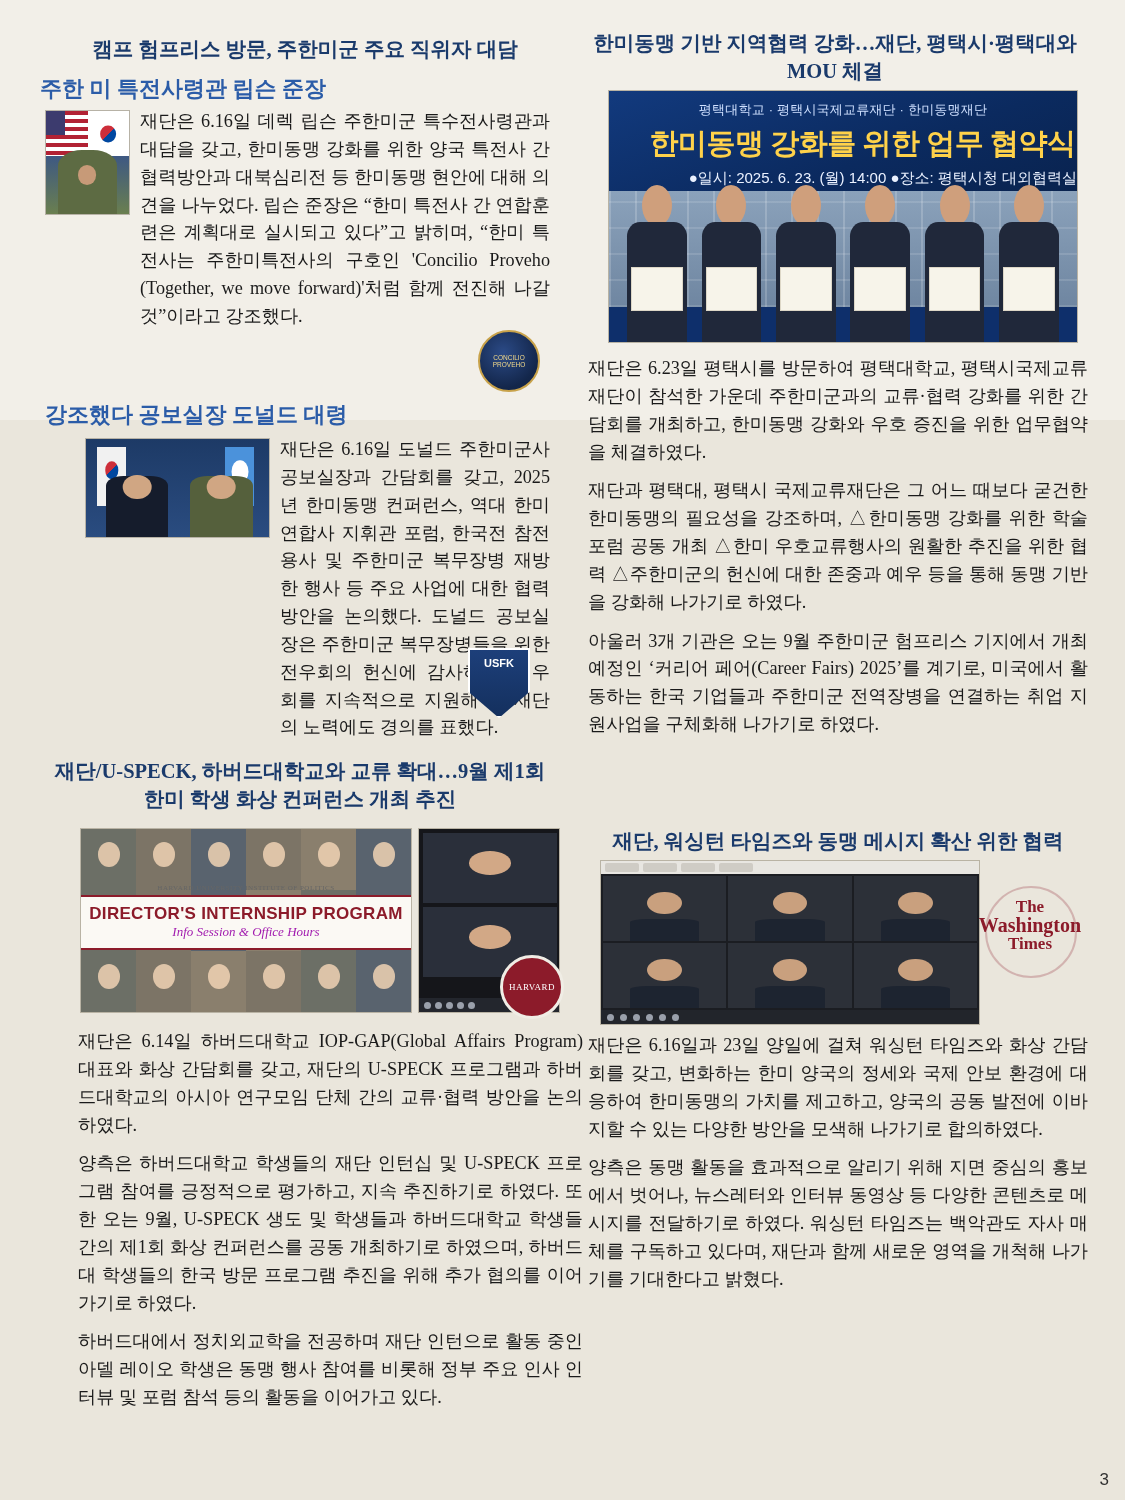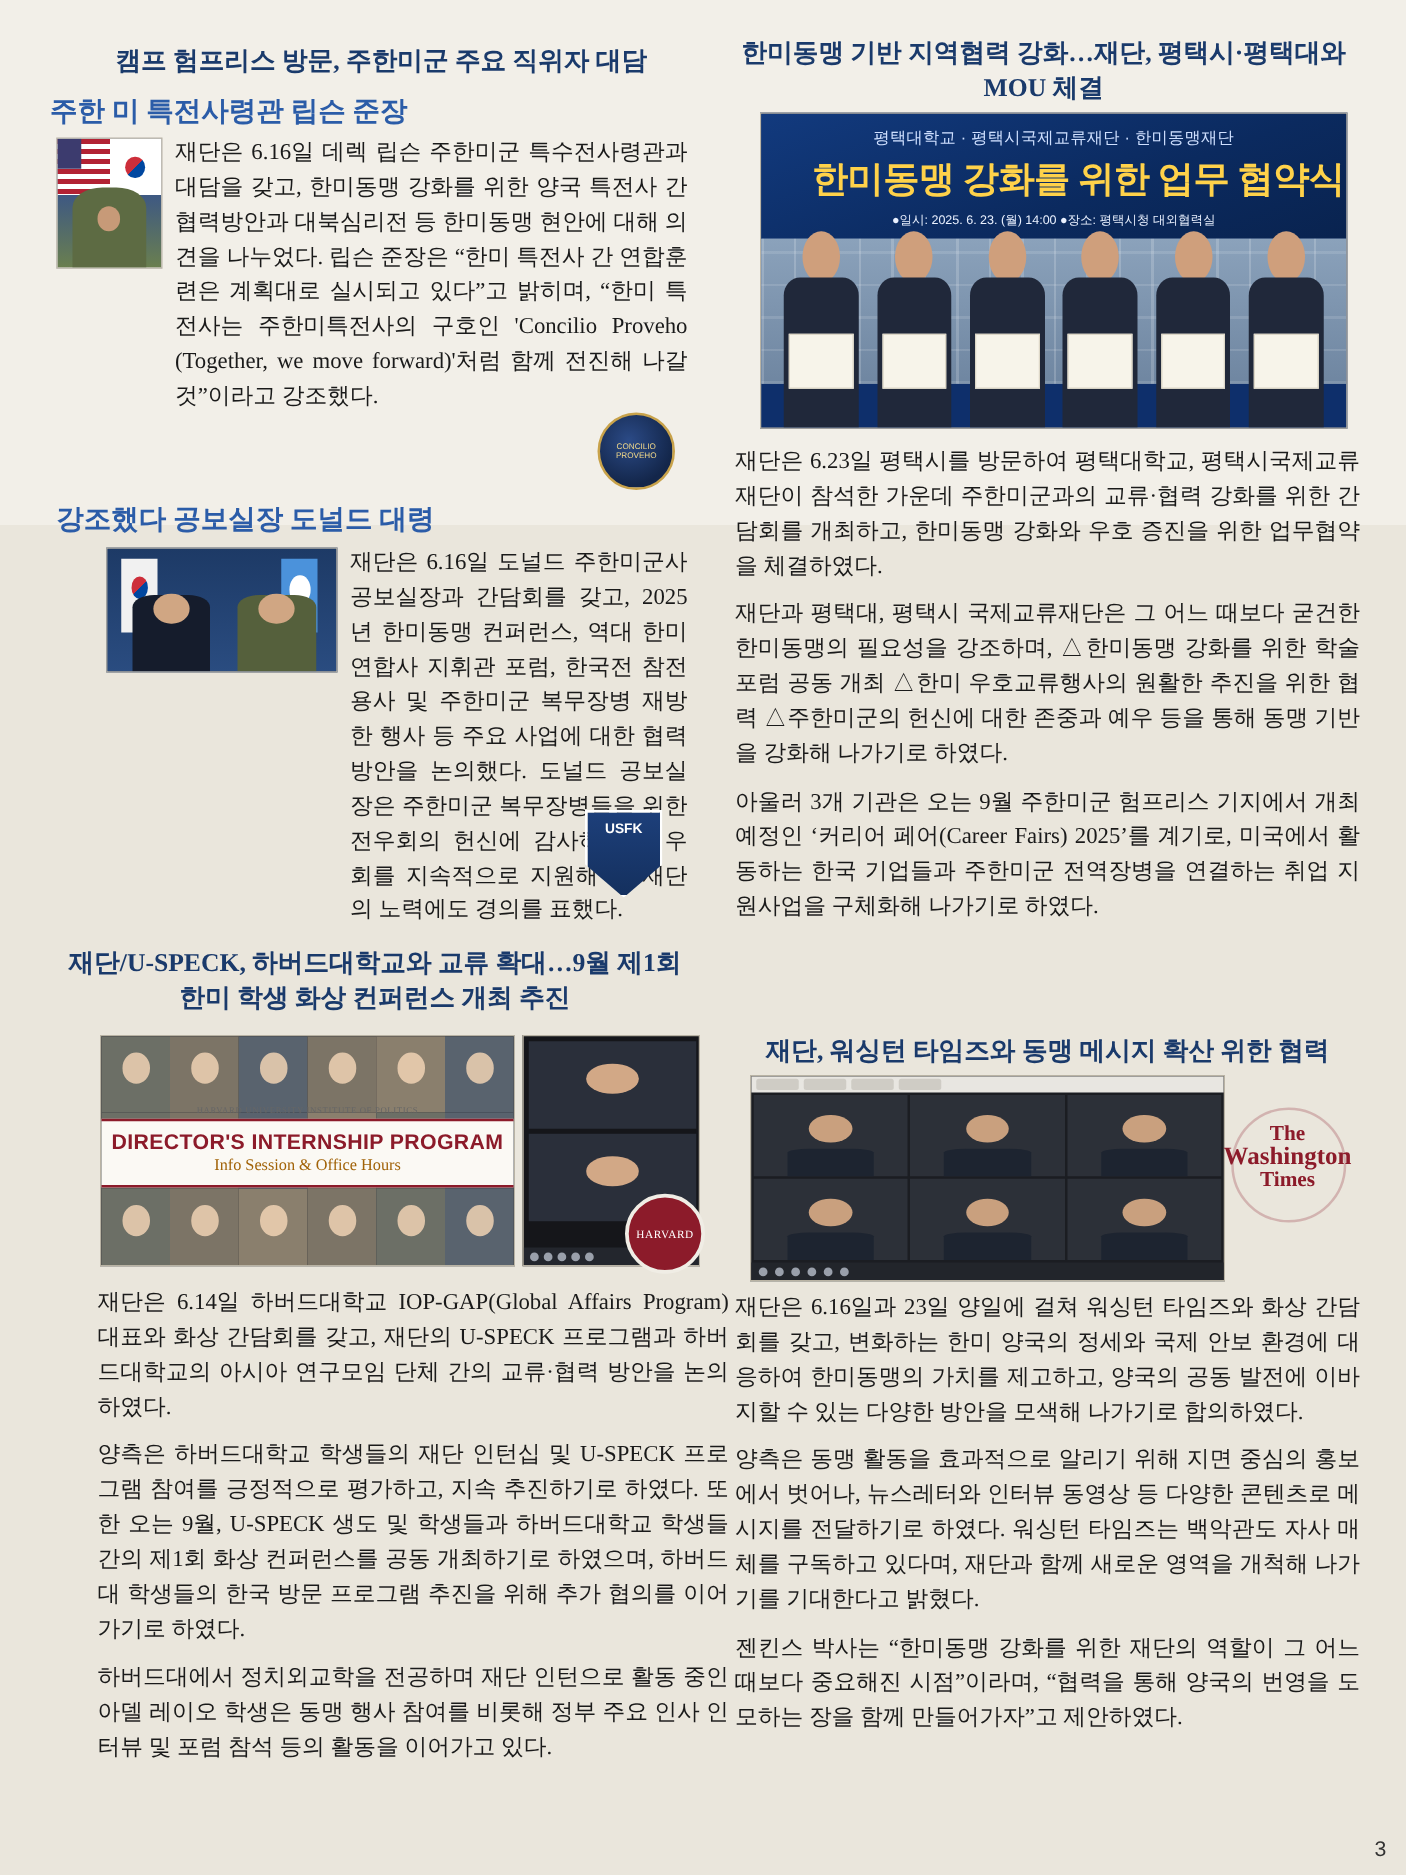--- a/index.html
+++ b/index.html
@@ -139,22 +139,22 @@
             background:#d0a683; border-radius:50%; }
 
   
   .poster { position: relative; width:100%; height:100%; border:1px solid #b9b3a4; overflow:hidden; background:#0e2f6b; }
   .poster-top { position:absolute; left:0; top:0; width:100%; height:40%;
     background: linear-gradient(160deg,#123a7e,#0b2a5f 60%,#09234f); }
   .poster-line1 { position:absolute; top:4%; width:100%; text-align:center; color:#cfe0ff;
     font-size:13px; letter-spacing:.2px; font-family:"Liberation Sans",sans-serif;}
   .poster-title { position:absolute; top:13%; width:100%; text-align:center; color:#ffd24a;
     font-size:29px; font-weight:700; letter-spacing:-0.5px;padding-left:39px; }
-  .poster-meta { position:absolute; top:31%; width:100%; text-align:center; color:#eaf1ff;
-    font-size:10px; font-family:"Liberation Sans",sans-serif;}
+  .poster-meta { position:absolute; top:31%; width:100%; text-align:right; color:#eaf1ff;
+    font-size:15px; font-family:"Liberation Sans",sans-serif;}
   .poster-mid { position:absolute; left:0; top:40%; width:100%; height:46%;
     background: linear-gradient(#9eb4cd,#7d94ae); }
   .poster-wall { position:absolute; inset:0; background:
     repeating-linear-gradient(90deg, rgba(255,255,255,.18) 0 2px, transparent 2px 26px),
     repeating-linear-gradient(0deg, rgba(255,255,255,.12) 0 2px, transparent 2px 26px),
     linear-gradient(#8ba2bb,#6f86a1); }
   .poster-people { position:absolute; left:3%; bottom:0; width:94%; height:74%; display:flex; gap:1.5%; align-items:flex-end;}
   .pp { flex:1; position:relative; height:92%; }
   .pp .suit { position:absolute; bottom:0; left:6%; width:88%; height:70%; background:#20283a; border-radius:22% 22% 0 0/12% 12% 0 0;}
   .pp .hd { position:absolute; bottom:68%; left:28%; width:44%; height:24%; background:#cf9f7c; border-radius:50%;}
@@ -175,21 +175,21 @@
   .face:nth-child(2n){background:#7c7466;}
   .face:nth-child(3n){background:#59636e;}
   .face:nth-child(5n){background:#8a7f6d;}
   .face::after{content:"";position:absolute;left:30%;top:22%;width:40%;height:40%;background:rgba(240,210,180,.85);border-radius:50%;}
   .banner {
     position:absolute; left:0; top:36%; width:100%; height:30%; background:#fbf9f4;
     border-top:2px solid #8c1b2a; border-bottom:2px solid #8c1b2a;
     display:flex; flex-direction:column; align-items:center; justify-content:center;
   }
   .banner .t1 { color:#8c1b2a; font-size:17px; font-weight:700; letter-spacing:.3px; font-family:"Liberation Sans",sans-serif;}
-  .banner .t2 { color:#a16207; font-size:13px; }
+  .banner .t2 { color:#a21caf; font-size:13px; font-style:italic; }
   .banner .t0 { position:absolute; top:-13px; font-size:7px; color:#666; letter-spacing:.5px;}
   .collage-right { position:relative; width:142px; height:100%; border:1px solid #b9b3a4; background:#15161a; overflow:hidden; }
   .vid { position:absolute; background:#2a2f3a; }
   .vid .h { position:absolute; left:34%; top:26%; width:32%; height:34%; background:#d2a886; border-radius:50%; }
   .vidbar { position:absolute; left:0; bottom:0; width:100%; height:14px; background:#23262d;
     display:flex; align-items:center; gap:4px; padding-left:5px;}
   .vdot { width:7px; height:7px; border-radius:50%; background:#9aa0ab;}
   .harvard {
     position:absolute; right:-4px; bottom:-6px; width:64px; height:64px; border-radius:50%;
     background:#8c1b2a; border:3px solid #f0ede5; display:flex; align-items:center; justify-content:center;
@@ -481,18 +481,17 @@
         <div class="wt-ring"></div>
         <div class="l1">The</div>
         <div class="l2">Washington</div>
         <div class="l3">Times</div>
       </div>
     </div>
 
     <div class="a5-text">
       <p class="body">재단은 6.16일과 23일 양일에 걸쳐 워싱턴 타임즈와 화상 간담회를 갖고, 변화하는 한미 양국의 정세와 국제 안보 환경에 대응하여 한미동맹의 가치를 제고하고, 양국의 공동 발전에 이바지할 수 있는 다양한 방안을 모색해 나가기로 합의하였다.</p>
       <p class="body">양측은 동맹 활동을 효과적으로 알리기 위해 지면 중심의 홍보에서 벗어나, 뉴스레터와 인터뷰 동영상 등 다양한 콘텐츠로 메시지를 전달하기로 하였다. 워싱턴 타임즈는 백악관도 자사 매체를 구독하고 있다며, 재단과 함께 새로운 영역을 개척해 나가기를 기대한다고 밝혔다.</p>
-      <p class="body">젠킨스 박사는 “한미동맹 강화를 위한 재단의 역할이 그 어느 때보다 중요해진 시점”이라며, “협력을 통해 양국의 번영을 도모하는 장을 함께 만들어가자”고 제안하였다.</p>
     </div>
   </div>
 
   <div class="page-num">3</div>
 </div>
 
 </body></html>

